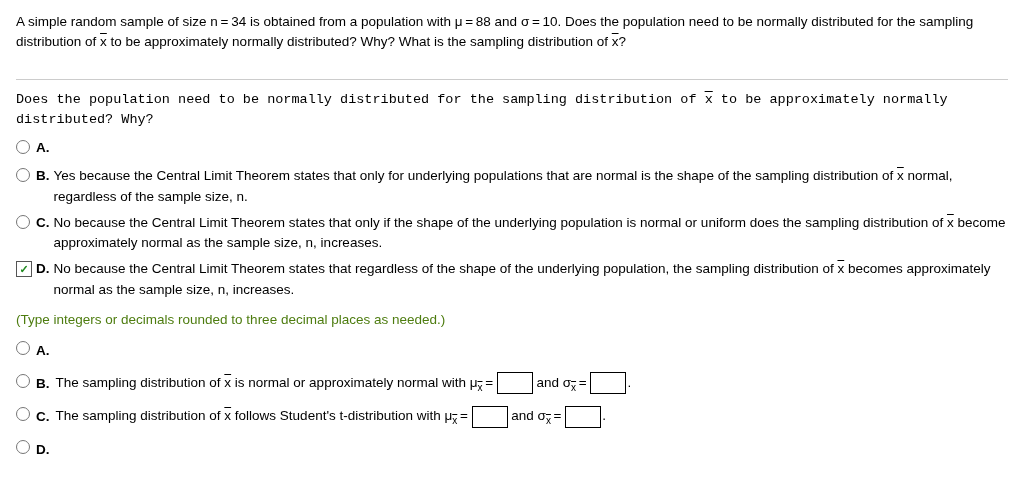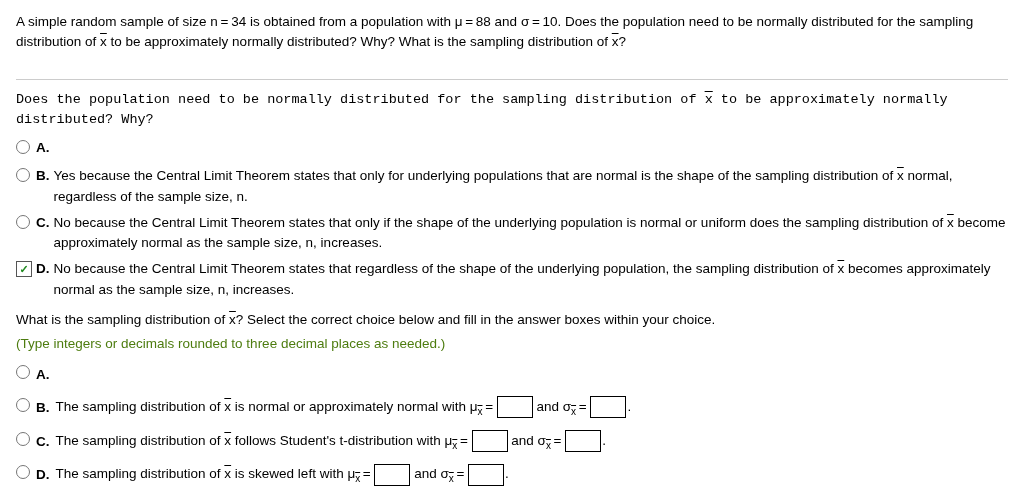--- a/index.html
+++ b/index.html
@@ -174,23 +174,20 @@
       <span class="checked-icon"></span>
     </span>
     <span class="option-label">D.</span>
     <span class="option-text">
       No because the Central Limit Theorem states that regardless of the shape of the underlying population, the sampling distribution of <span class="overline">x</span> becomes approximately normal as the sample size, n, increases.
     </span>
   </li>
 </ul>
 
 <div class="answer-section">
-  <p class="prompt">
-    What is the sampling distribution of <span class="overline">x</span>? Select the correct choice below and fill in the answer boxes within your choice.
-  </p>
   <p class="hint">
     (Type integers or decimals rounded to three decimal places as needed.)
   </p>
 
   <ul class="answer-options">
 
     <li class="answer-option-item">
       <span class="radio-wrap">
         <input type="radio" name="part2" id="p2A" style="">
       </span>
@@ -215,18 +212,15 @@
       <span class="math-text">
         The sampling distribution of <span class="overline">x</span> follows Student's t-distribution with μ<sub><span class="overline">x</span></sub> = <input type="text" class="inline-input" style=""> and σ<sub><span class="overline">x</span></sub> = <input type="text" class="inline-input" style="">.
       </span>
     </li>
 
     <li class="answer-option-item">
       <span class="radio-wrap">
         <input type="radio" name="part2" id="p2D" style="">
       </span>
       <span class="option-label">D.</span>
-      <span class="math-text">
-        The sampling distribution of <span class="overline">x</span> is skewed left with μ<sub><span class="overline">x</span></sub> = <input type="text" class="inline-input" style=""> and σ<sub><span class="overline">x</span></sub> = <input type="text" class="inline-input" style="">.
-      </span>
     </li>
   </ul>
 </div>
 
 </body></html>

